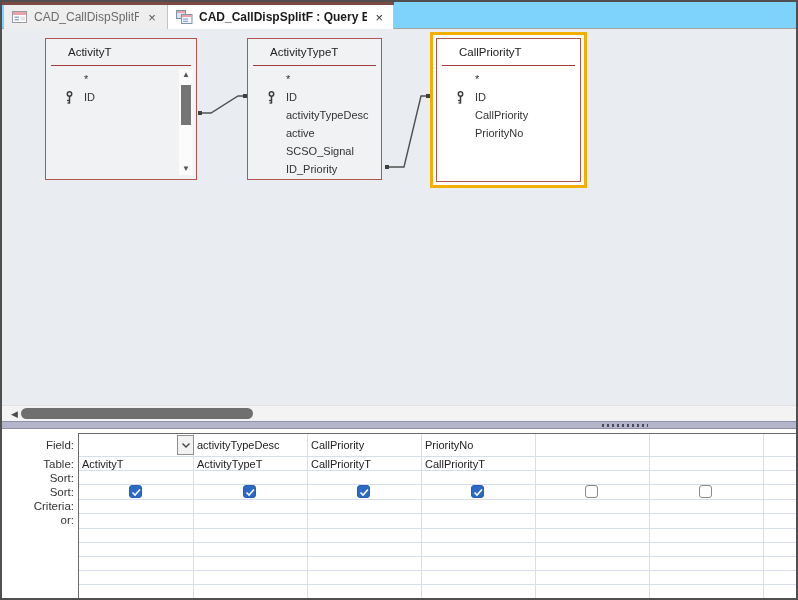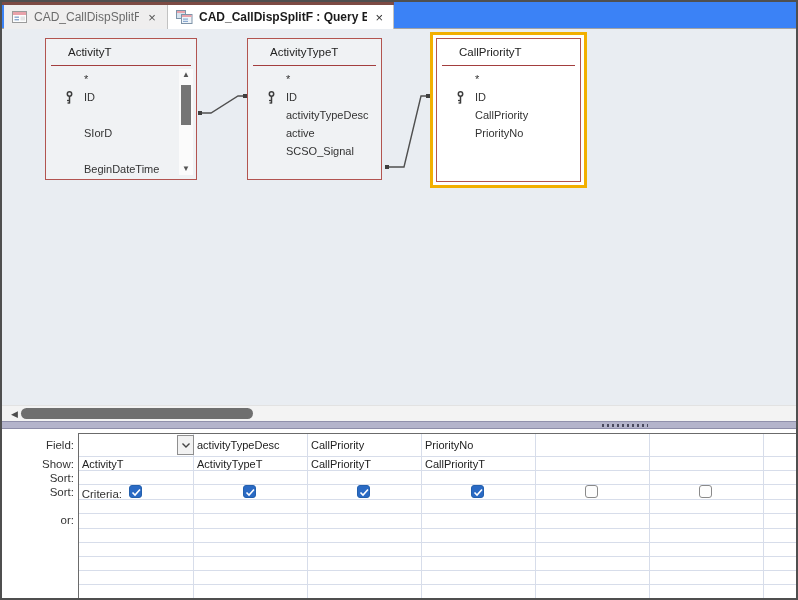--- a/index.html
+++ b/index.html
@@ -1,21 +1,21 @@
 <!DOCTYPE html>
 <html><head>
 <meta charset="utf-8">
 <style>
   * { margin:0; padding:0; box-sizing:border-box; }
   html,body { width:798px; height:600px; }
   body { font-family:"Liberation Sans", sans-serif; position:relative; background:#fff; overflow:hidden; }
   .window-frame { position:absolute; inset:0; border:2px solid #4f4f4f; z-index:60; pointer-events:none; }
 
   
-  .tabbar { position:absolute; left:2px; top:2px; width:794px; height:27px; background:#3b82f6; border-bottom:1px solid #a3a3a3; z-index:5; }
+  .tabbar { position:absolute; left:2px; top:2px; width:794px; height:27px; background:#7dd3fc; border-bottom:1px solid #a3a3a3; z-index:5; }
   .red-band { position:absolute; left:0px; top:0px; width:392px; height:3px; background:#7d4a43; }
   .tab { position:absolute; top:3px; height:24px; display:flex; align-items:center; gap:6px; padding:0 8px; cursor:default; }
   .tab.inactive { left:2px; width:164px; background:#efeeee; border-right:1px solid #c2c2c2; color:#6b6b6b; }
   .tab.active { left:166px; width:226px; background:#ffffff; border-right:1px solid #c2c2c2; color:#1a1a1a; font-weight:bold; }
   .tab-label { font-size:12px; white-space:nowrap; overflow:hidden; flex:1 1 auto; }
   .tab-close { font-size:13px; font-weight:normal; color:#555; width:14px; text-align:center; }
   .tab.active .tab-close { color:#333; }
   .tabicon { flex:0 0 auto; display:block; }
 
   
@@ -114,22 +114,20 @@
     <div class="frow" style="top:32px;"><span>*</span></div>
     <div class="frow" style="top:50px;">
       <svg class="keyicon" width="9" height="13" viewBox="0 0 9 13">
         <circle cx="4.5" cy="3" r="2.2" fill="none" stroke="#3c3c3c" stroke-width="1.5"></circle>
         <line x1="4.5" y1="5.2" x2="4.5" y2="12.5" stroke="#3c3c3c" stroke-width="1.5"></line>
         <line x1="4.5" y1="9.5" x2="2" y2="9.5" stroke="#3c3c3c" stroke-width="1.3"></line>
         <line x1="4.5" y1="12" x2="2.5" y2="12" stroke="#3c3c3c" stroke-width="1.3"></line>
       </svg>
       <span>ID</span>
     </div>
-    <div class="frow" style="top:86px;"><span>SIorD</span></div>
-    <div class="frow" style="top:122px;"><span>BeginDateTime</span></div>
     <div class="vsb">
       <div class="vsb-arrow vsb-up">▲</div>
       <div class="vsb-thumb"></div>
       <div class="vsb-arrow vsb-down">▼</div>
     </div>
   </div>
 
   <div class="card" style="left:245px; top:9px; width:135px; height:142px;">
     <div class="card-title">ActivityTypeT</div>
     <div class="card-sep"></div>
@@ -139,20 +137,21 @@
         <circle cx="4.5" cy="3" r="2.2" fill="none" stroke="#3c3c3c" stroke-width="1.5"></circle>
         <line x1="4.5" y1="5.2" x2="4.5" y2="12.5" stroke="#3c3c3c" stroke-width="1.5"></line>
         <line x1="4.5" y1="9.5" x2="2" y2="9.5" stroke="#3c3c3c" stroke-width="1.3"></line>
         <line x1="4.5" y1="12" x2="2.5" y2="12" stroke="#3c3c3c" stroke-width="1.3"></line>
       </svg>
       <span>ID</span>
     </div>
     <div class="frow" style="top:68px; right:4px;"><span>activityTypeDesc</span></div>
     <div class="frow" style="top:104px; right:4px;"><span>SCSO_Signal</span></div>
     <div class="frow" style="top:86px; right:4px;"><span>active</span></div>
+    <div class="frow" style="top:122px; right:4px;"><span>ID_Priority</span></div>
   </div>
 
   <div class="sel-outline" style="left:428px; top:3px; width:157px; height:156px;">
     <div class="card">
       <div class="card-title">CallPriorityT</div>
       <div class="card-sep"></div>
       <div class="frow" style="top:32px; right:4px;"><span>*</span></div>
       <div class="frow" style="top:50px; right:4px;">
         <svg class="keyicon" width="9" height="13" viewBox="0 0 9 13">
           <circle cx="4.5" cy="3" r="2.2" fill="none" stroke="#3c3c3c" stroke-width="1.5"></circle>
@@ -173,24 +172,24 @@
   <div class="hsb-thumb"></div>
 </div>
 
 <div class="splitter">
   <div class="grip"></div>
 </div>
 
 <div class="grid-pane">
 
   <div class="rowlabel" style="top:9px;">Field:</div>
-  <div class="rowlabel" style="top:28px;">Show:</div>
+  <div class="rowlabel" style="top:28px;">Table:</div>
   <div class="rowlabel" style="top:42px;">Sort:</div>
   <div class="rowlabel" style="top:56px;">Sort:</div>
-  <div class="rowlabel" style="top:58px;margin-left:48px;">Criteria:</div>
+  <div class="rowlabel" style="top:70px;">Criteria:</div>
   <div class="rowlabel" style="top:84px;">or:</div>
 
   <div class="gframe" style="left:76px; top:4px; width:718px; height:1px;"></div>
   <div class="gframe" style="left:76px; top:4px; width:1px; height:165px;"></div>
 
   <div class="gline" style="left:191px; top:5px; width:1px; height:164px;"></div>
   <div class="gline" style="left:305px; top:5px; width:1px; height:164px;"></div>
   <div class="gline" style="left:419px; top:5px; width:1px; height:164px;"></div>
   <div class="gline" style="left:533px; top:5px; width:1px; height:164px;"></div>
   <div class="gline" style="left:647px; top:5px; width:1px; height:164px;"></div>

